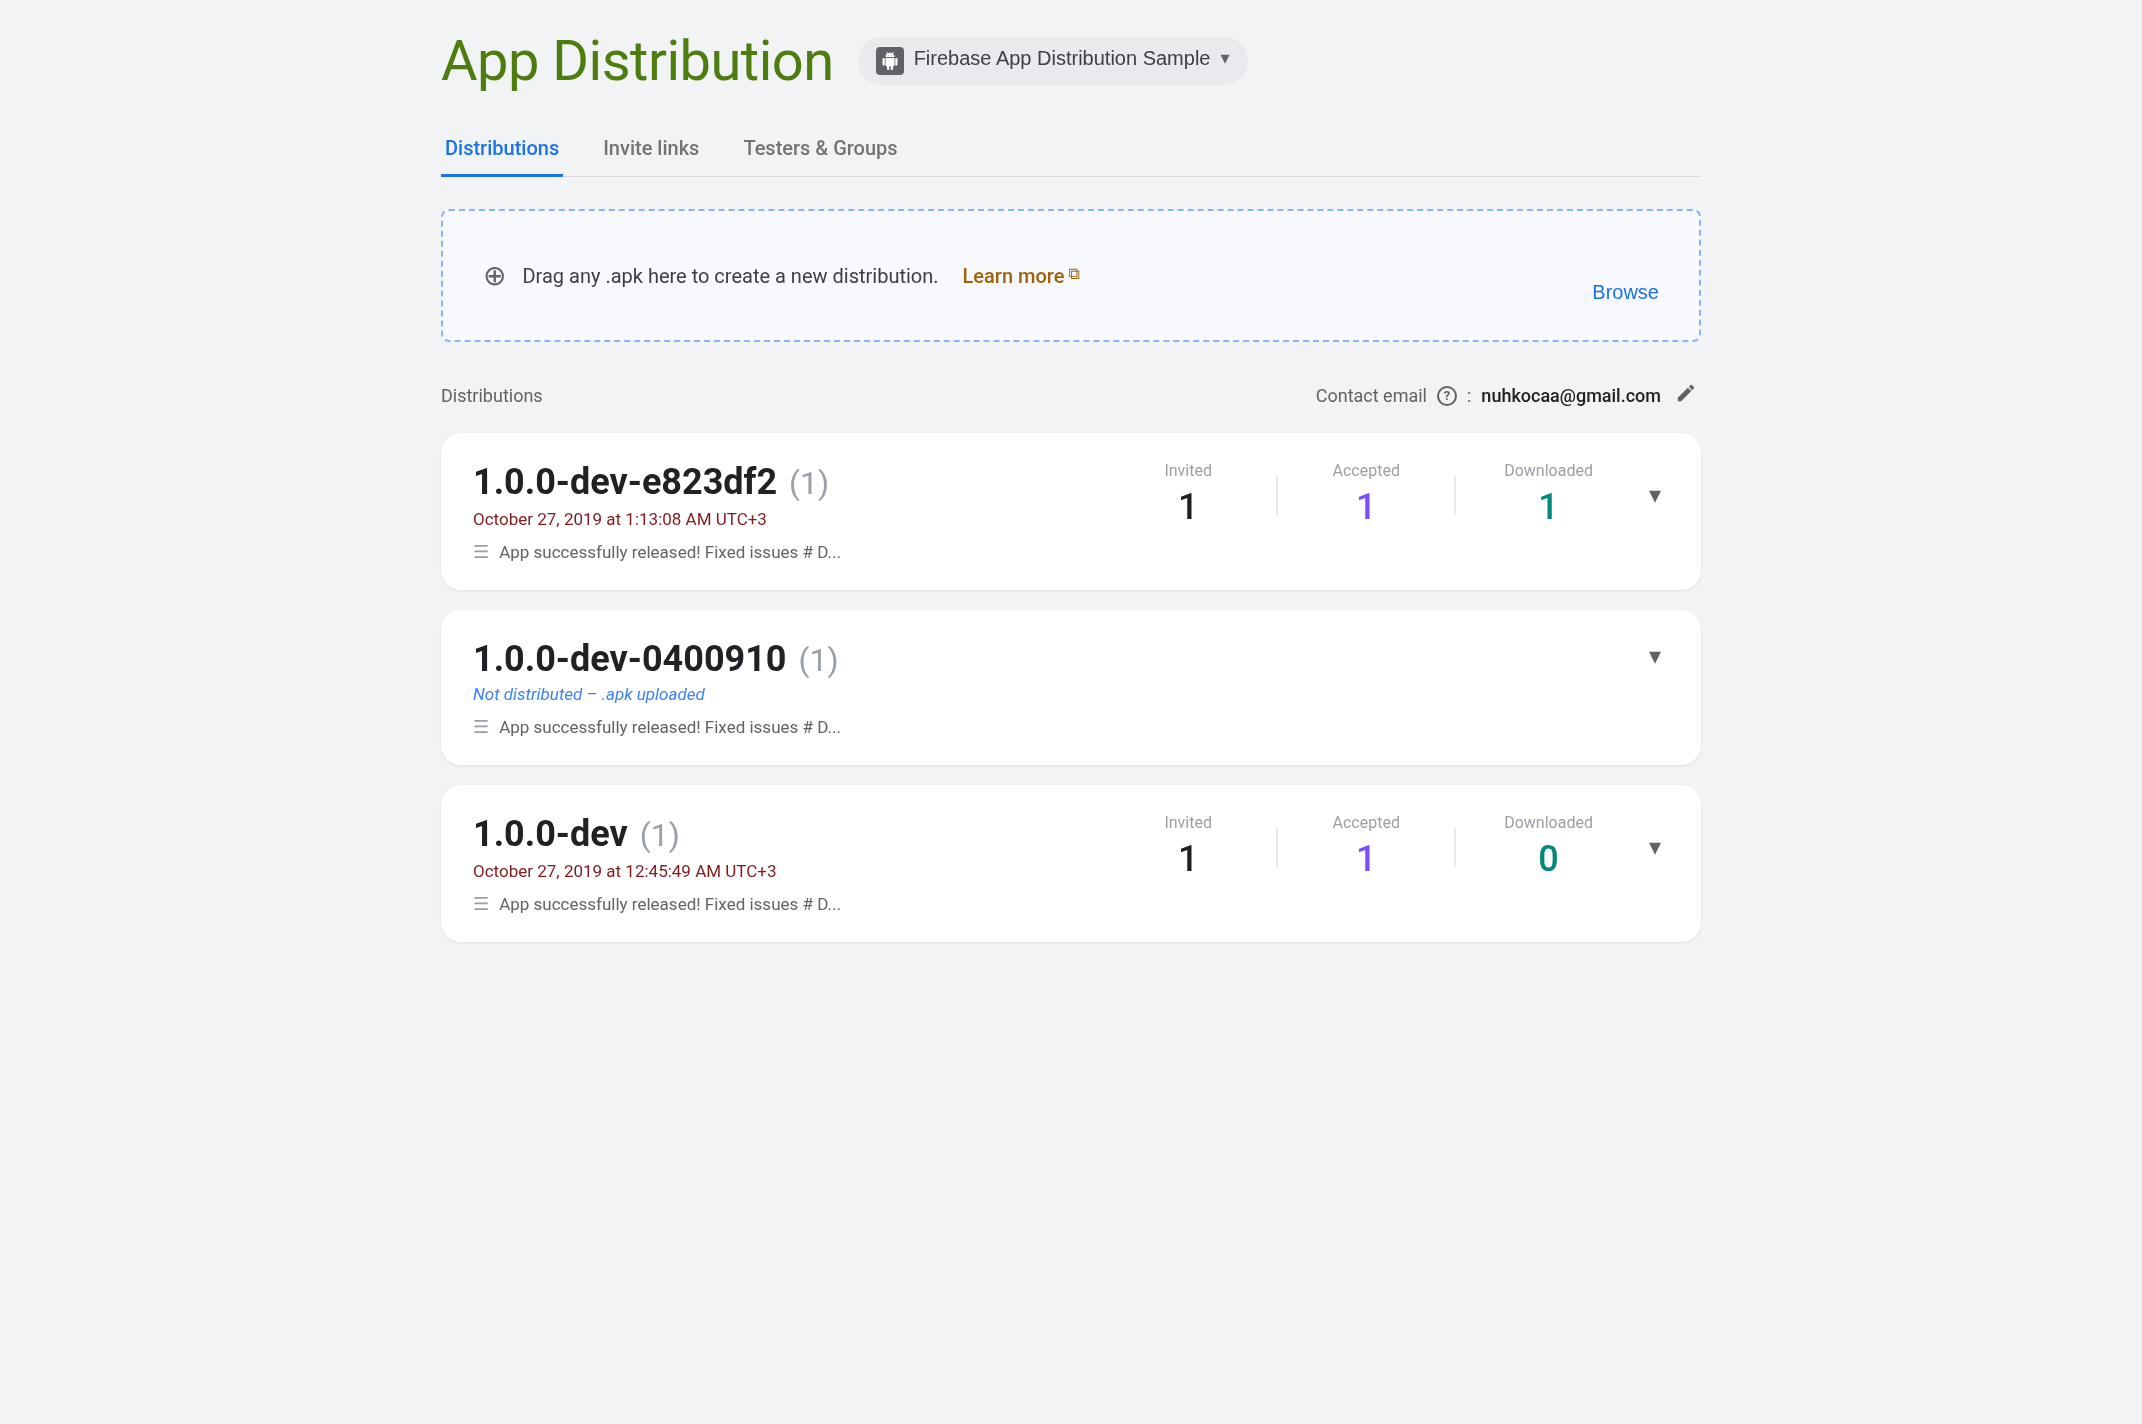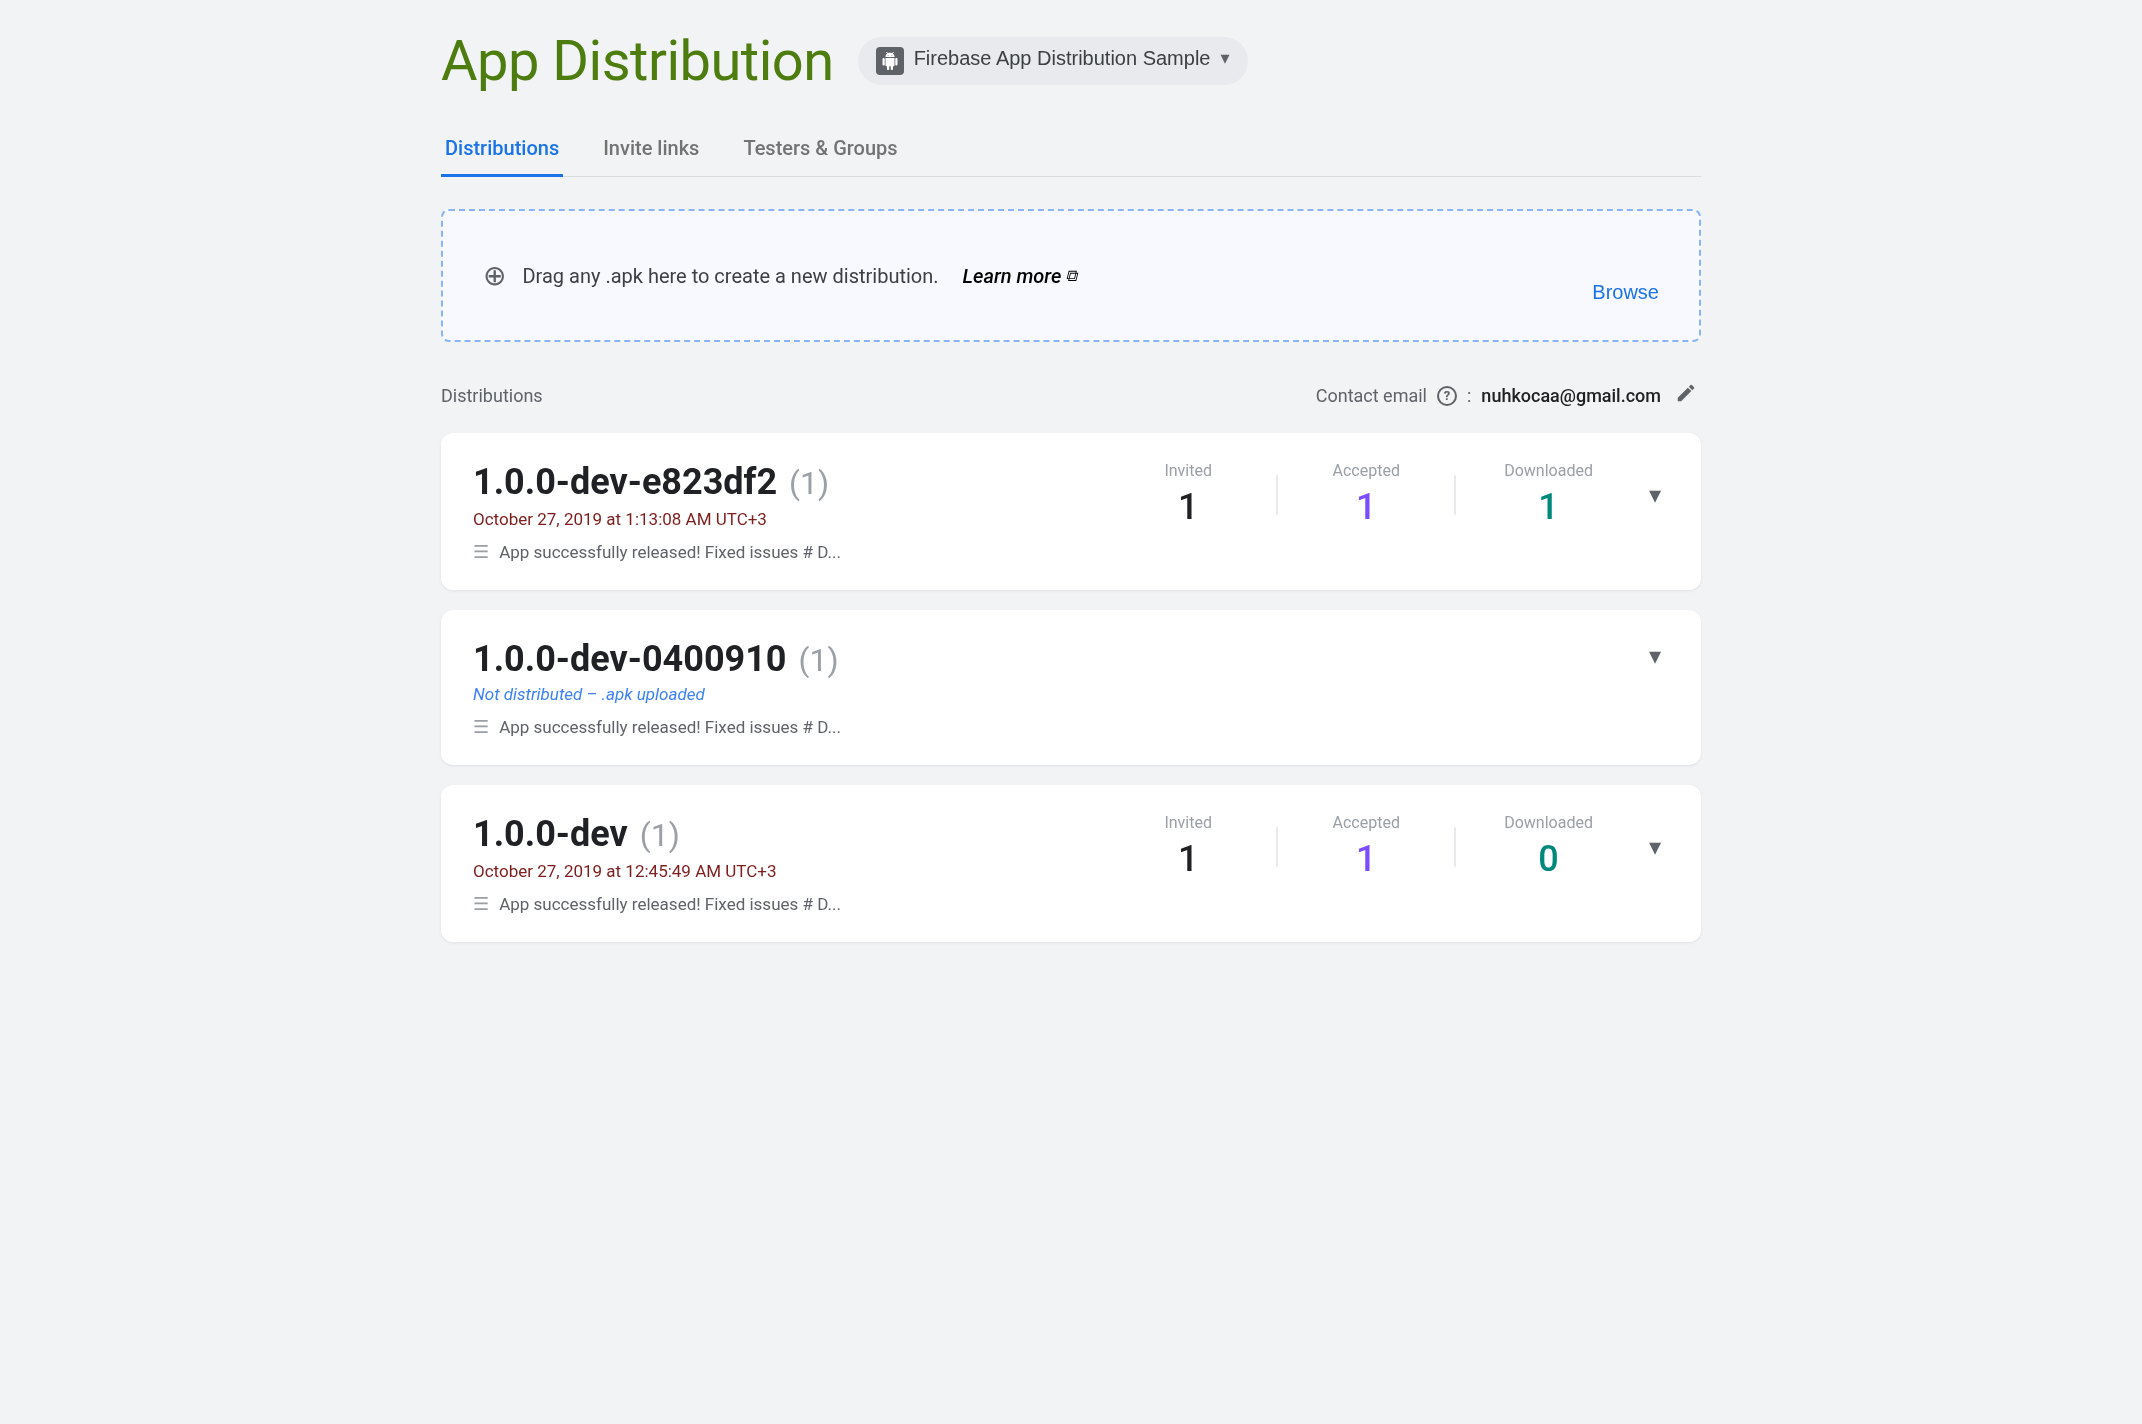--- a/index.html
+++ b/index.html
@@ -85,28 +85,26 @@
       margin-bottom: 36px;
     }
     .dropzone-left {
       display: flex;
       align-items: center;
       gap: 16px;
       font-size: 20px;
       color: #3c4043;
     }
     .learn-more {
-      color: #000000;
+      color: #a16207;
       text-decoration: none;
       font-weight: 500;
       display: flex;
-      align-items: center;
       gap: 4px;
       margin-left: 8px;
-      font-style: italic;
     }
     .browse-btn {
       color: #1a73e8;
       font-size: 20px;
       font-weight: 500;
       background: none;
       border: none;
       cursor: pointer;
       margin-top: 34px;
     }
@@ -151,21 +149,21 @@
       align-items: center;
       justify-content: center;
       font-size: 13px;
       font-weight: 700;
       color: #5f6368;
       cursor: pointer;
     }
     
     .dist-card {
       background: #fff;
-      border-radius: 12px;
+      border-radius: 20px;
       padding: 28px 32px;
       margin-bottom: 20px;
       box-shadow: 0 1px 3px rgba(0,0,0,0.08);
     }
     .dist-card-header {
       display: flex;
       align-items: flex-start;
       justify-content: space-between;
     }
     .dist-card-left {

